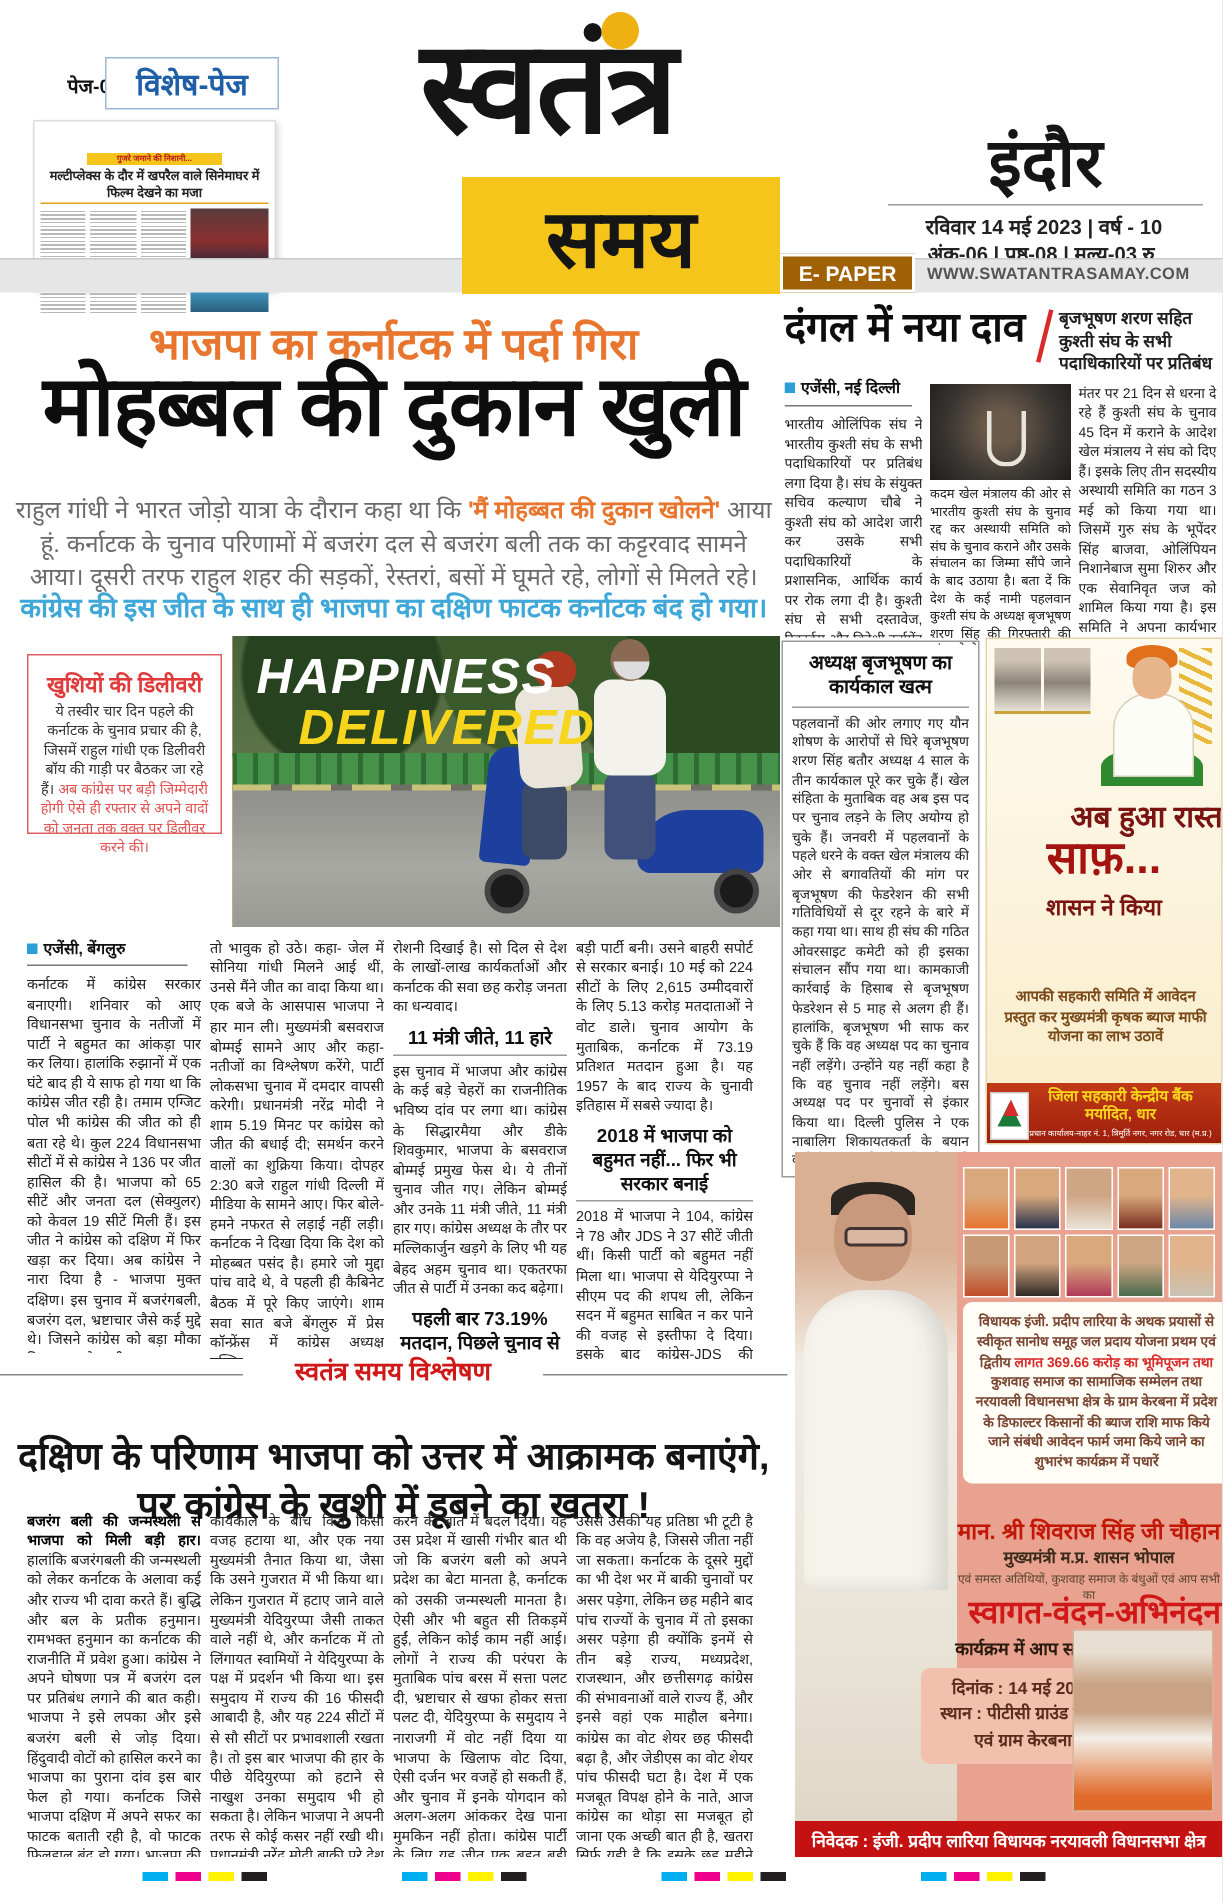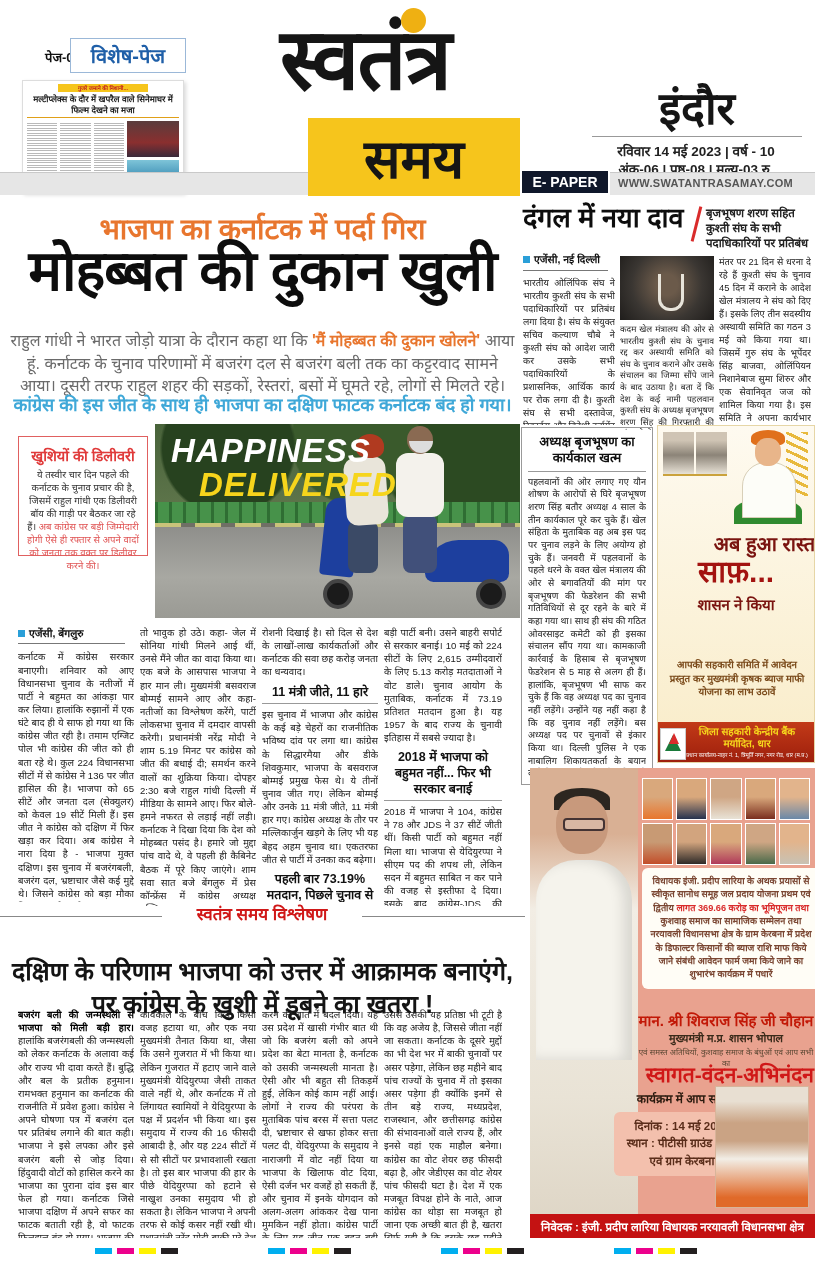--- a/index.html
+++ b/index.html
@@ -2,38 +2,38 @@
 <html><head>
 <meta charset="utf-8">
 <style>
   html,body{margin:0;padding:0;background:#d8d8d8;}
   body{font-family:"Liberation Sans","DejaVu Sans",sans-serif;}
   .page{position:relative;width:815px;height:1268px;background:#ffffff;margin:0 auto;overflow:hidden;}
   .abs{position:absolute;}
   
   .page-label{left:20px;top:48px;font-size:13px;font-weight:bold;color:#111;margin-left:25px;}
   .special-badge{left:70px;top:38px;width:114px;height:33px;border:1px solid #9bb8d8;display:flex;align-items:center;justify-content:center;font-size:20px;font-weight:bold;color:#1f5fa8;background:#fff;}
-  .thumb{left:22px;top:80px;width:162px;height:113px;background:#fff;border:1px solid #ddd;box-shadow:2px 2px 4px rgba(0,0,0,.15);padding:3px 4px;box-sizing:border-box;}
+  .thumb{left:22px;top:80px;width:162px;height:113px;background:#fff;border:1px solid #ddd;box-shadow:2px 2px 4px rgba(0,0,0,.15);padding:21px 4px;box-sizing:border-box;}
   .thumb-tag{width:90px;margin:0 auto;background:#f6c51c;color:#c0181c;font-size:5.5px;font-weight:bold;text-align:center;line-height:8px;}
   .thumb-headline{font-size:8.5px;font-weight:bold;color:#222;text-align:center;line-height:1.25;margin-top:2px;border-bottom:1px solid #e0a018;padding-bottom:2px;}
   .thumb-cols{display:flex;gap:3px;margin-top:3px;height:70px;}
   .fakecol{flex:1;background:repeating-linear-gradient(#fff 0 1.5px,#b9b9b9 1.5px 2.5px);}
   .thumb-pics{width:52px;display:flex;flex-direction:column;gap:3px;}
   .thumb-pic1{height:36px;background:linear-gradient(180deg,#5a3c3c,#8a2f2f 60%,#3a2a3a);}
   .thumb-pic2{height:30px;background:linear-gradient(180deg,#7ec4d8,#3d8fb5 60%,#2a5f80);}
   .masthead-top{left:198px;top:14px;width:334px;text-align:center;font-size:86px;font-weight:bold;color:#151515;line-height:1.05;letter-spacing:-2px;}
   .masthead-dot{left:401px;top:8px;width:25px;height:25px;border-radius:50%;background:#efb012;}
   .masthead-box{left:308px;top:118px;width:212px;height:78px;background:#f6c51c;display:flex;align-items:center;justify-content:center;z-index:3;}
   .masthead-bottom{font-size:54px;font-weight:bold;color:#151515;}
   .city{left:588px;top:76px;width:218px;text-align:center;font-size:45px;font-weight:bold;color:#151515;}
   .city-rule{left:592px;top:136px;width:210px;height:1px;background:#999;}
   .date-line{left:584px;top:142px;width:224px;text-align:center;font-size:13.5px;font-weight:bold;color:#222;}
   .issue-line{left:584px;top:160px;width:224px;text-align:center;font-size:13.5px;font-weight:bold;color:#222;}
   .gray-bar{left:0;top:172px;width:815px;height:22px;background:#e6e6e6;border-top:1px solid #c9c9c9;z-index:1;}
-  .epaper{left:520px;top:169px;width:90px;height:26px;background:#0f172a;border:2px solid #fff;box-sizing:border-box;display:flex;align-items:center;justify-content:center;color:#fff;font-weight:bold;font-size:14px;z-index:2;}
+  .epaper{left:520px;top:169px;width:90px;height:26px;background:#a16207;border:2px solid #fff;box-sizing:border-box;display:flex;align-items:center;justify-content:center;color:#fff;font-weight:bold;font-size:14px;z-index:2;}
   .website{left:618px;top:177px;font-size:11px;font-weight:bold;color:#555;z-index:2;letter-spacing:.3px;}
   
   .kicker{left:0;top:208px;width:525px;text-align:center;font-size:29px;font-weight:bold;color:#e8762e;}
   .lead-headline{left:0;top:242px;width:525px;text-align:center;font-size:56px;font-weight:bold;color:#0d0d0d;line-height:1.05;letter-spacing:-1px;white-space:nowrap;}
   .lead-deck{left:8px;top:330px;width:509px;text-align:center;font-size:16px;color:#6a6a6a;line-height:1.42;}
   .lead-deck .hl{color:#e8762e;font-weight:bold;}
   .lead-blue{left:0;top:392px;width:525px;text-align:center;font-size:18px;font-weight:bold;color:#3fa8d8;}
   
   .dangal-head{left:523px;top:204px;width:170px;font-size:27px;font-weight:bold;color:#0d0d0d;line-height:1.1;}
   .dangal-slash{left:695px;top:206px;width:3px;height:36px;background:#d92b2b;transform:rotate(14deg);}

